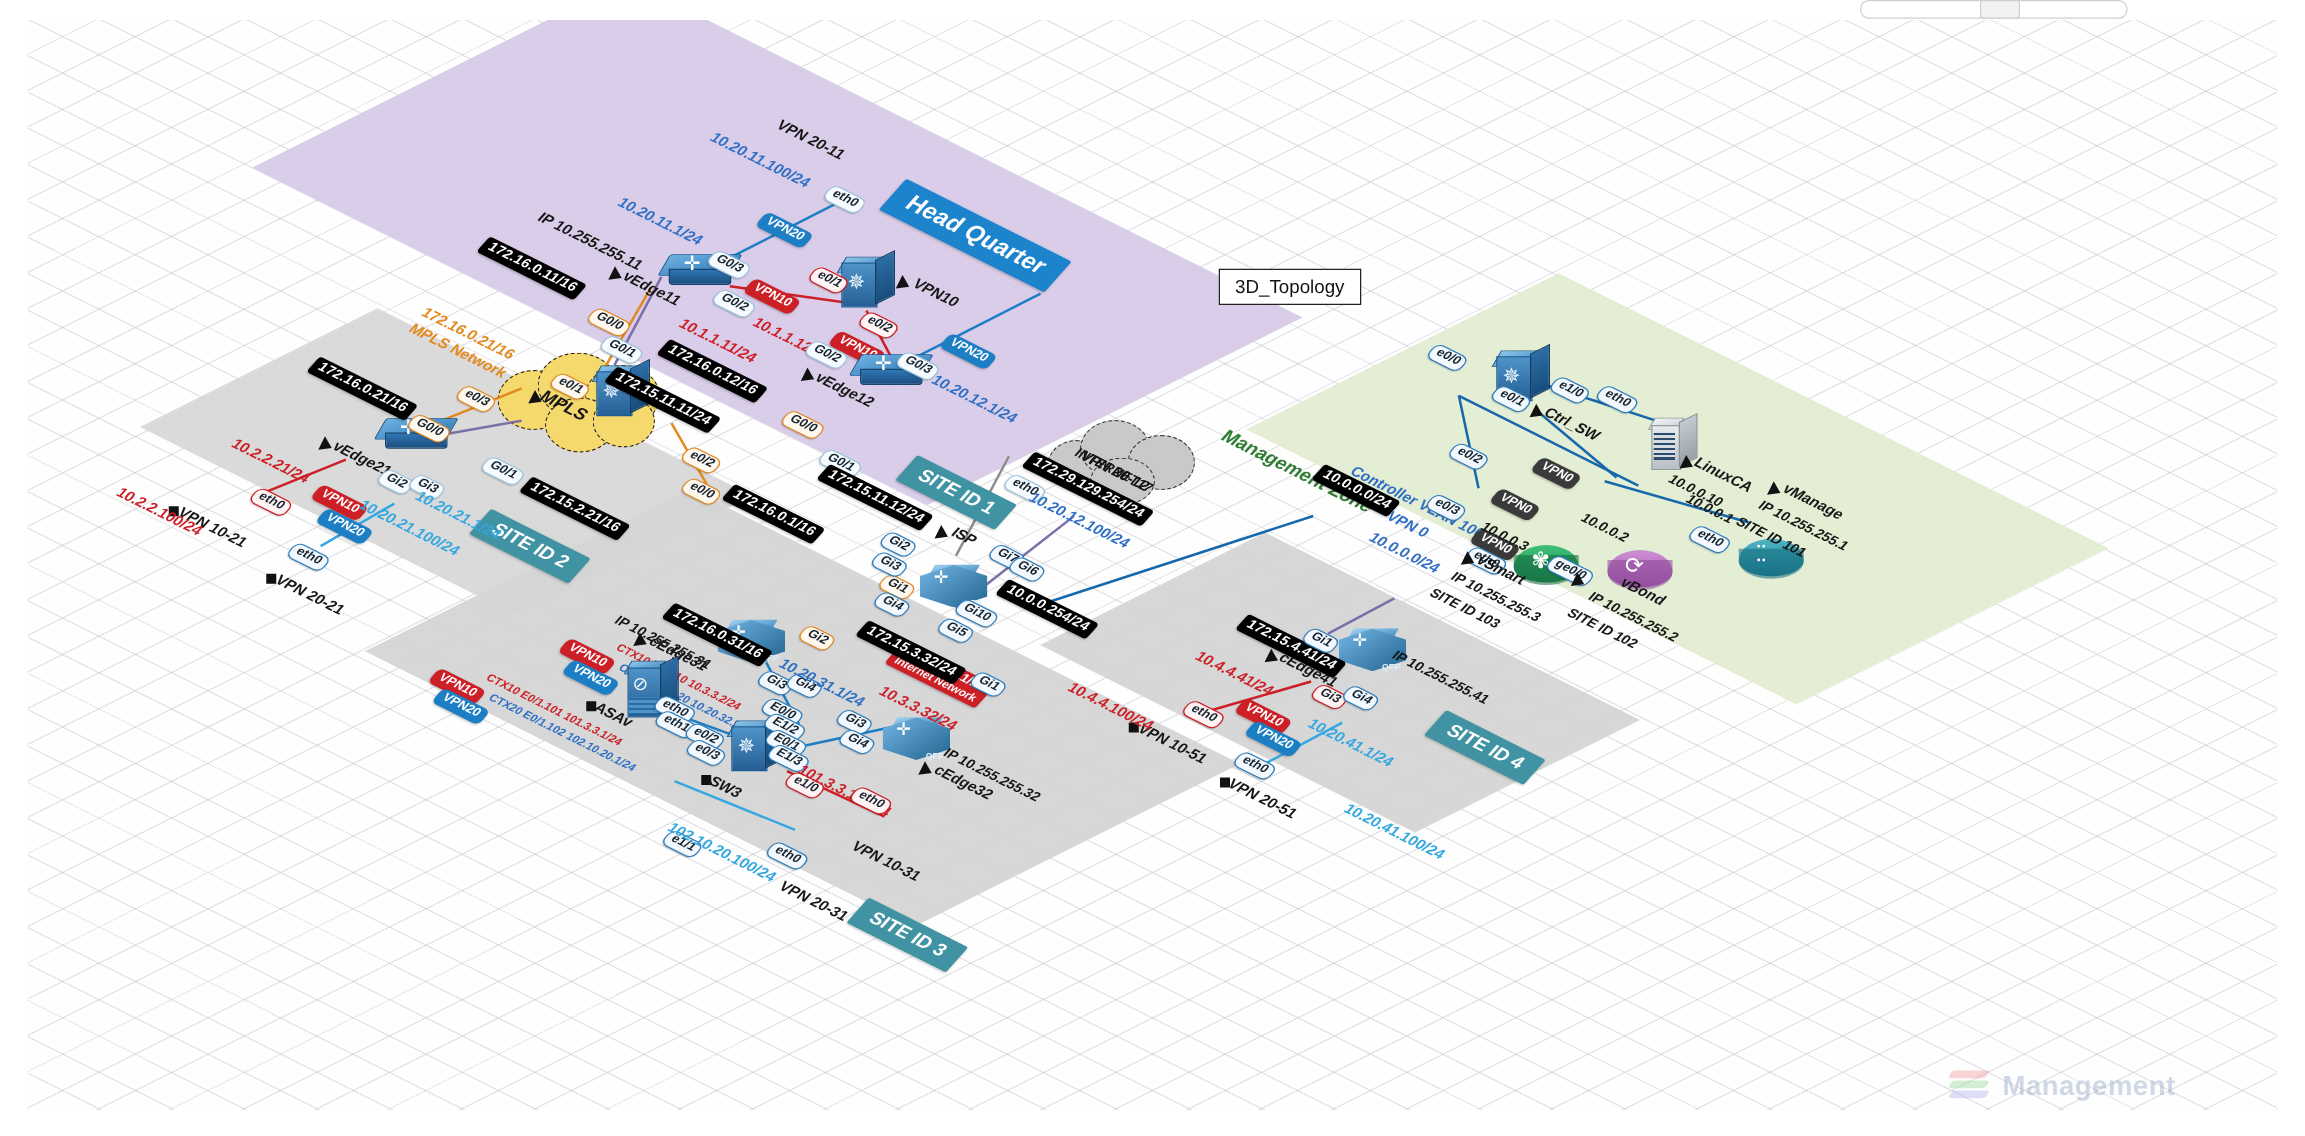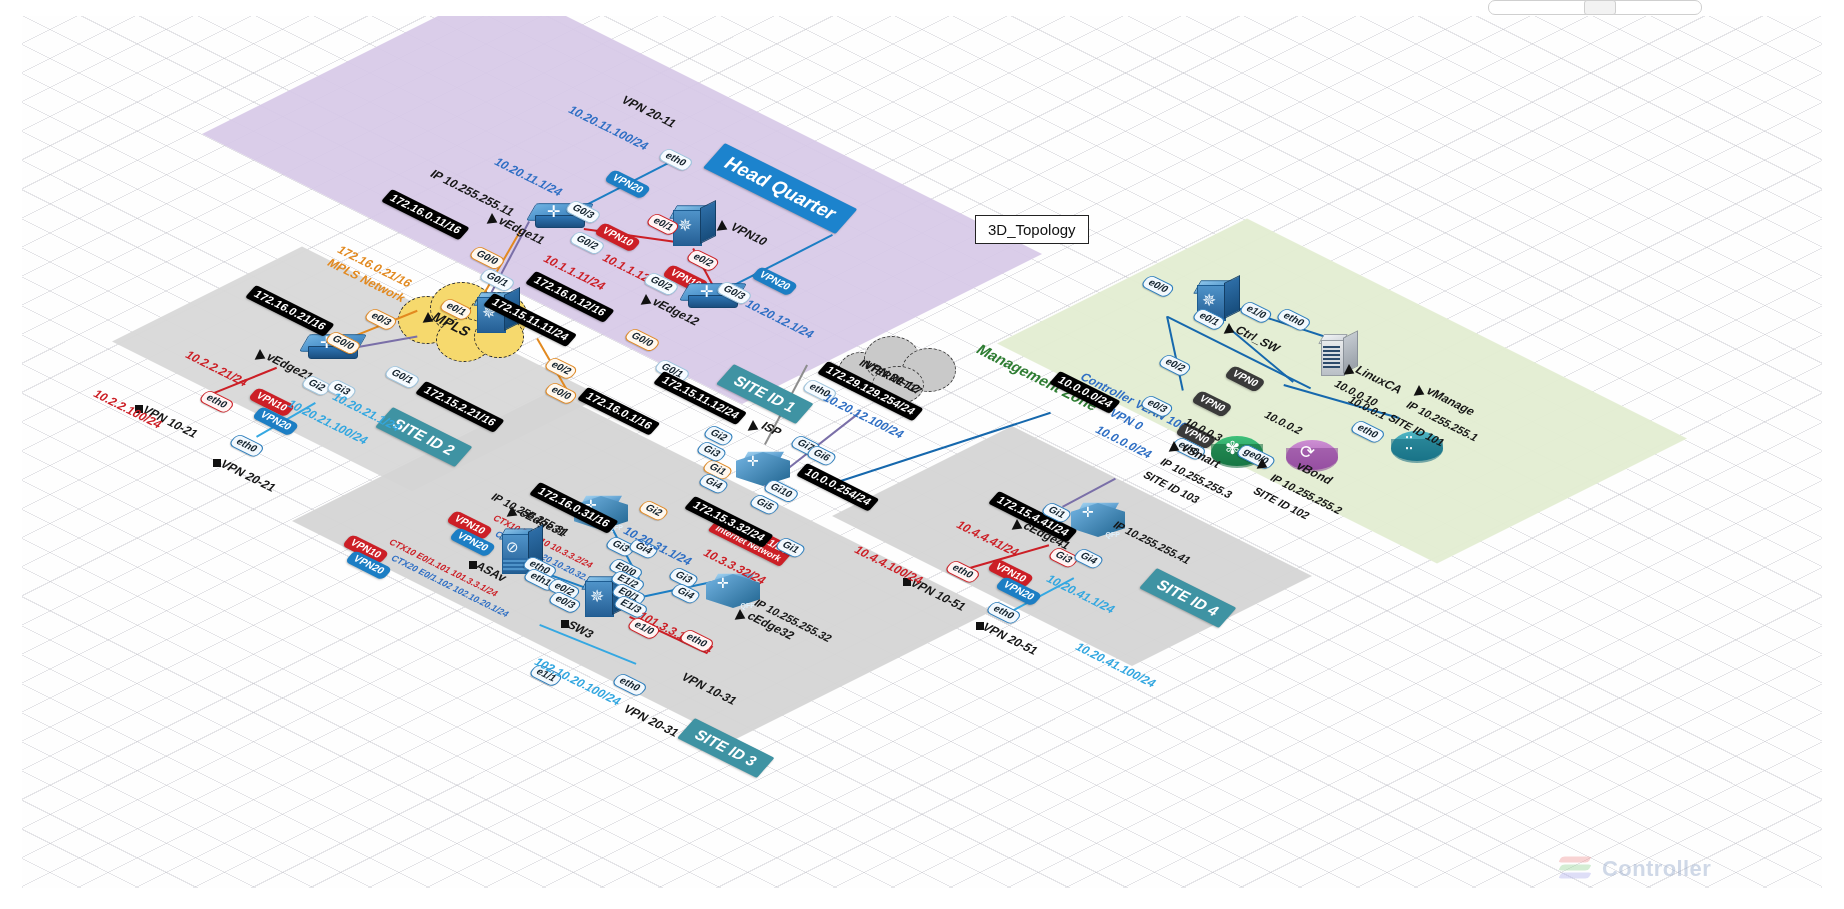--- a/index.html
+++ b/index.html
@@ -541,17 +541,17 @@
     <div class="txt iso t-black" style="left:1390px;top:383px;font-size:11px;">IP 10.255.255.1</div>
     <div class="txt iso t-black" style="left:1372px;top:396px;font-size:11px;">SITE ID 101</div>
     <div class="txt iso t-black" style="left:1332px;top:378px;font-size:11px;">10.0.0.1</div>
 
     <div class="wm" style="left:1538px;top:838px;">
       <div class="stack">
         <i style="top:0;background:#f09a9a;"></i>
         <i style="top:8px;background:#9ad79a;"></i>
         <i style="top:16px;background:#b3b3ef;"></i>
       </div>
-      <div class="txt2">Controller</div>
+      <div class="txt2">Management</div>
     </div>
 
   </div>
 </div>
 
 </body></html>

